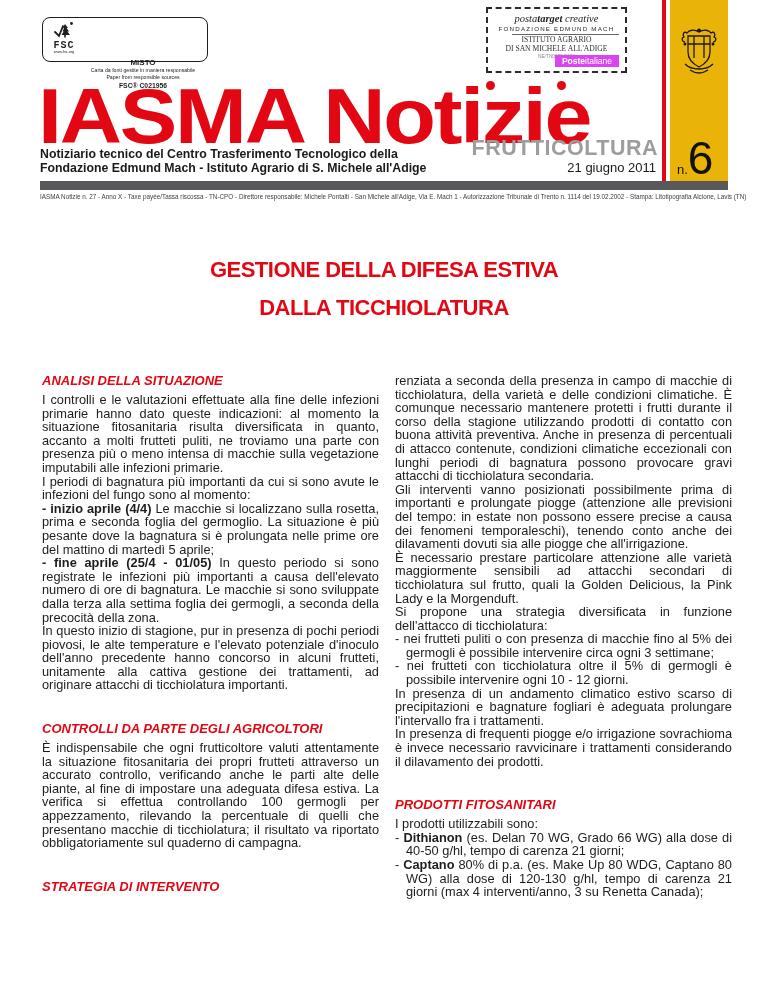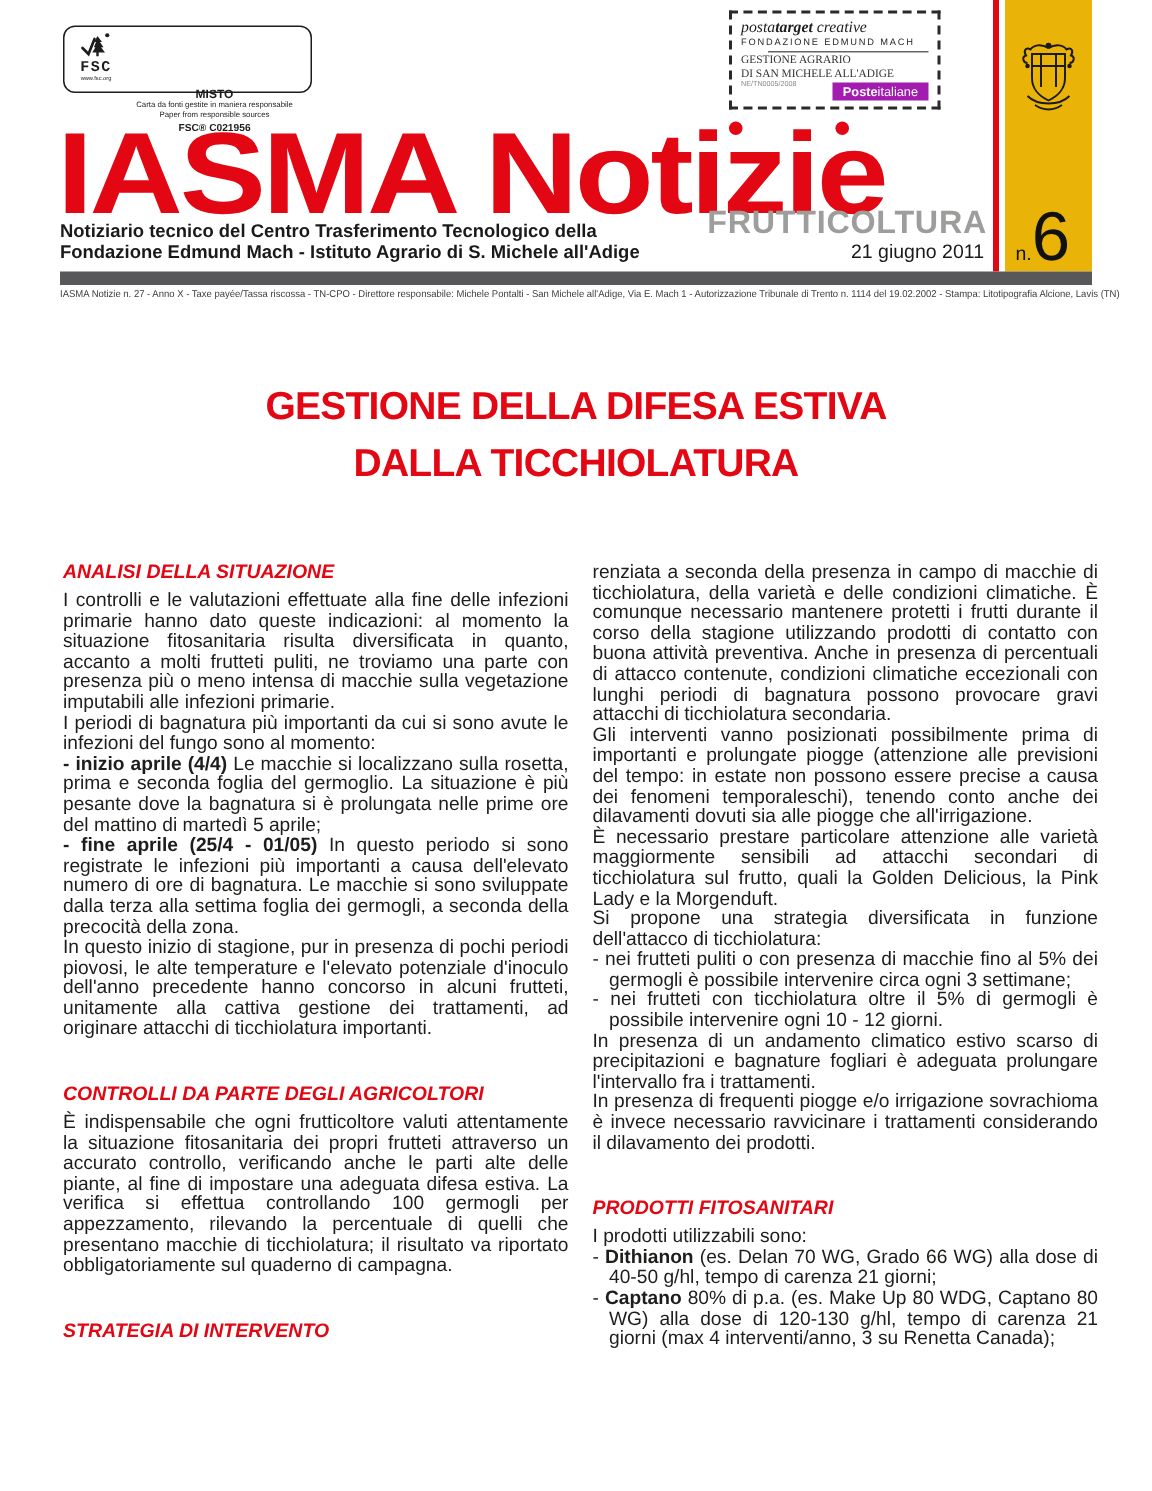--- a/index.html
+++ b/index.html
@@ -15,31 +15,31 @@
   .fsc-acronym { font-family:Liberation Mono, monospace; font-weight:bold;
                  font-size:10px; line-height:9px; color:#1d1d1b; letter-spacing:1px; }
   .fsc-url { font-size:3.8px; color:#1d1d1b; }
   .fsc-text { flex:1; text-align:center; padding:4px 6px 0 0; color:#1d1d1b;margin-top:36px; }
   .fsc-misto { font-size:8px; font-weight:bold; line-height:9px; }
   .fsc-line { font-size:5.2px; line-height:6.5px; }
   .fsc-code { font-size:6.8px; font-weight:bold; margin-top:2px; }
 
   
   .stamp { position:absolute; left:486px; top:7px; width:141px; height:66px;
-           border:2.5px dashed #2a2a2a; background:#fff; text-align:left;
+           border:2.5px dashed #2a2a2a; background:#fff; text-align:center;
            padding:4px 6px; color:#1d1d1b; }
   .stamp-brand { font-family:"Liberation Serif","DejaVu Serif",serif; font-style:italic;
                  font-size:10.5px; line-height:11px; }
   .stamp-brand .b { font-weight:bold; }
   .stamp-org { font-size:6.2px; letter-spacing:1.2px; margin-top:1px; color:#2a2a2a; }
   .stamp-rule { border-top:0.8px solid #666; margin:2px 0 1px 18px; }
   .stamp-ist { font-family:"Liberation Serif","DejaVu Serif",serif; font-size:7.6px;
                line-height:8.6px; color:#333; }
   .stamp-code { font-size:4.8px; color:#8a8a8a; margin-top:1px; }
-  .poste { position:absolute; right:6px; bottom:4px; background:#a21caf; color:#fff;
+  .poste { position:absolute; right:6px; bottom:4px; background:#d946ef; color:#fff;
            font-size:8.5px; line-height:12px; padding:0 7px; }
   .poste .b { font-weight:bold; }
   .dot { position:absolute; width:9px; height:9px; border-radius:50%; background:#e30613; }
   .dot1 { left:486px; top:81px; } .dot2 { left:557px; top:81px; }
 
   
   .title { position:absolute; left:38px; top:78px; color:#e30613; font-weight:bold;
            font-size:77px; line-height:77px; letter-spacing:-2px; white-space:nowrap;
            transform:scaleX(1.12); transform-origin:left; }
   .section-tag { position:absolute; right:110px; top:136px; color:#9d9d9c; font-weight:bold;
@@ -53,21 +53,21 @@
   .crest { position:absolute; left:10px; top:28px; }
   .issue { position:absolute; left:7px; bottom:3px; color:#111; white-space:nowrap; }
   .issue-prefix { font-size:13px; }
   .issue-number { font-size:46px; line-height:40px; font-weight:400; letter-spacing:-1px; }
   .gray-bar { position:absolute; left:40px; top:181px; width:688px; height:9px; background:#58585a; }
   .imprint { position:absolute; left:40px; top:193px; width:728px; font-size:6.6px;
              color:#3d3d3c; white-space:nowrap; transform:scaleX(.96); transform-origin:left; }
 
   
   .headline { position:absolute; left:40px; top:251px; width:688px; text-align:center;
-              color:#e30613; font-weight:bold; font-size:26px; line-height:38px;
+              color:#e30613; font-weight:bold; font-size:22px; line-height:38px;
               letter-spacing:-0.5px; }
 
   
   .col { position:absolute; top:374px; width:337px; color:#1d1d1b; font-size:12.8px;
          line-height:13.6px; text-align:justify; hyphens:auto; -webkit-hyphens:auto; }
   .col-left { left:42px; } .col-right { left:395px; }
   .sec-heading { color:#e30613; font-style:italic; font-weight:bold; font-size:13px;
                  line-height:14px; margin:30px 0 5px 0; letter-spacing:0; }
   .col .sec-heading:first-child { margin-top:0; }
   .para { margin:0; }
@@ -96,21 +96,21 @@
       <div class="fsc-line">Carta da fonti gestite in maniera responsabile</div>
       <div class="fsc-line">Paper from responsible sources</div>
       <div class="fsc-code">FSC® C021956</div>
     </div>
   </div>
 
   <div class="stamp">
     <div class="stamp-brand"><span>posta</span><span class="b">target</span><span> creative</span></div>
     <div class="stamp-org">FONDAZIONE EDMUND MACH</div>
     <div class="stamp-rule"></div>
-    <div class="stamp-ist">GESTIONE AGRARIO</div>
+    <div class="stamp-ist">ISTITUTO AGRARIO</div>
     <div class="stamp-ist">DI SAN MICHELE ALL'ADIGE</div>
     <div class="stamp-code">NE/TN0005/2008</div>
     <div class="poste"><span class="b">Poste</span><span>italiane</span></div>
   </div>
   <div class="dot dot1"></div>
   <div class="dot dot2"></div>
 
   <h1 class="title">IASMA Notizie</h1>
   <div class="section-tag">FRUTTICOLTURA</div>
   <div class="subtitle">

